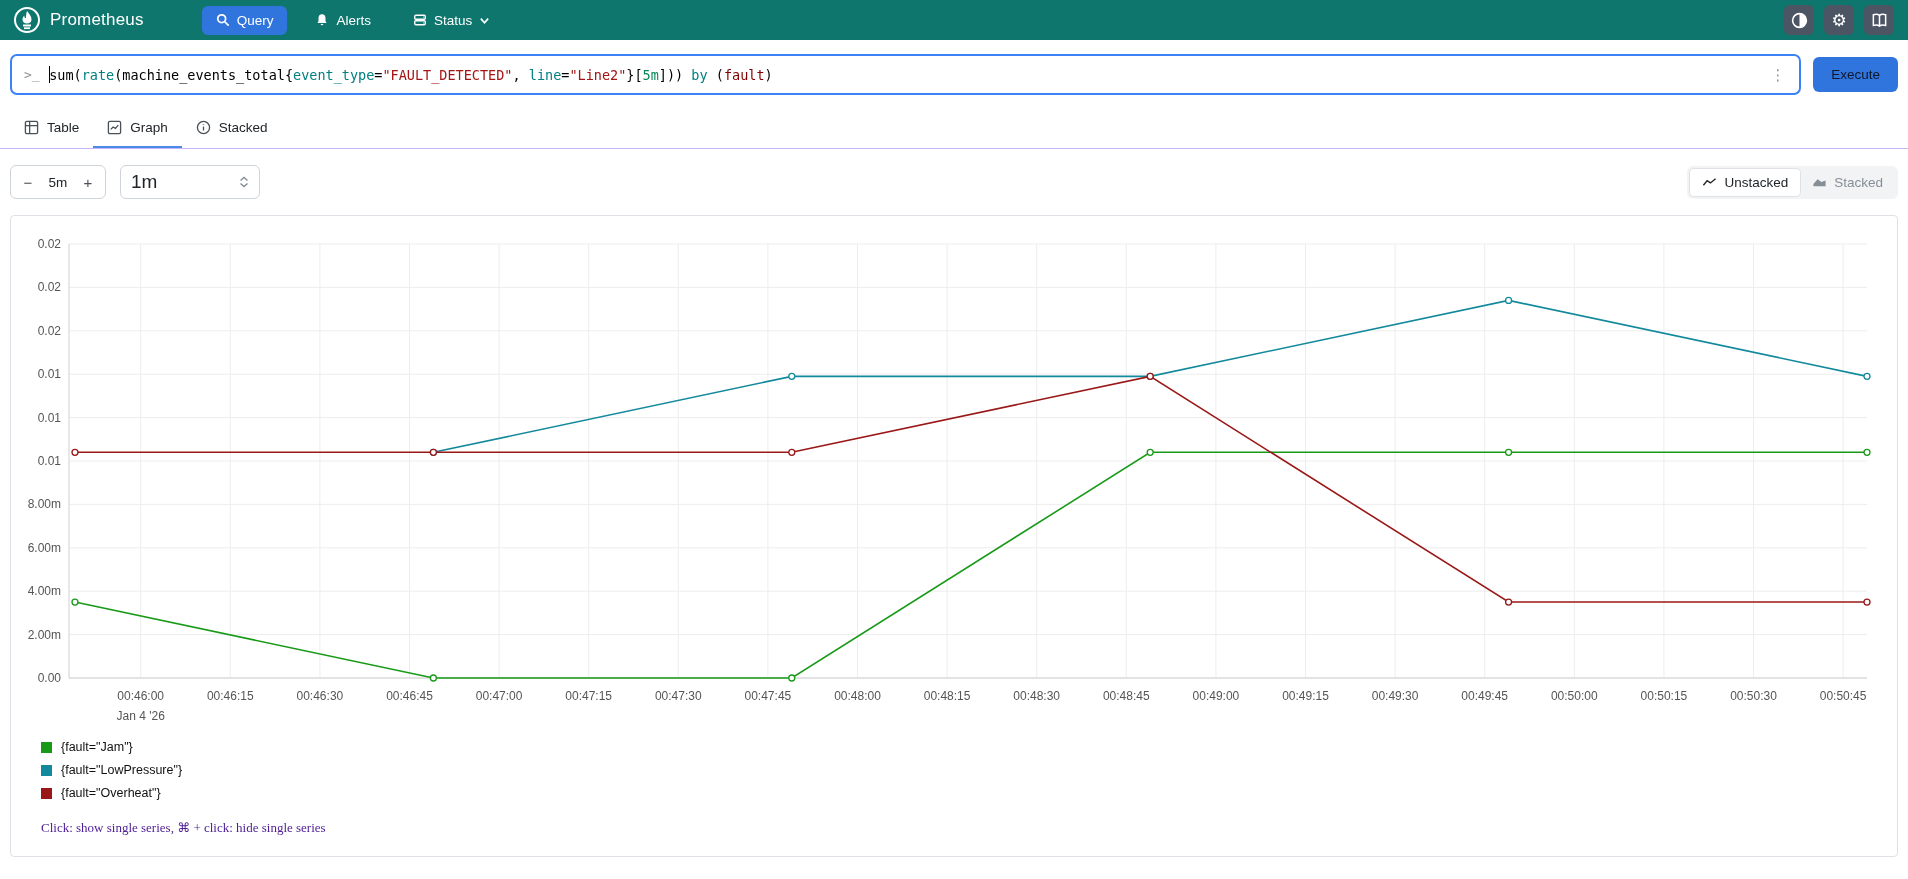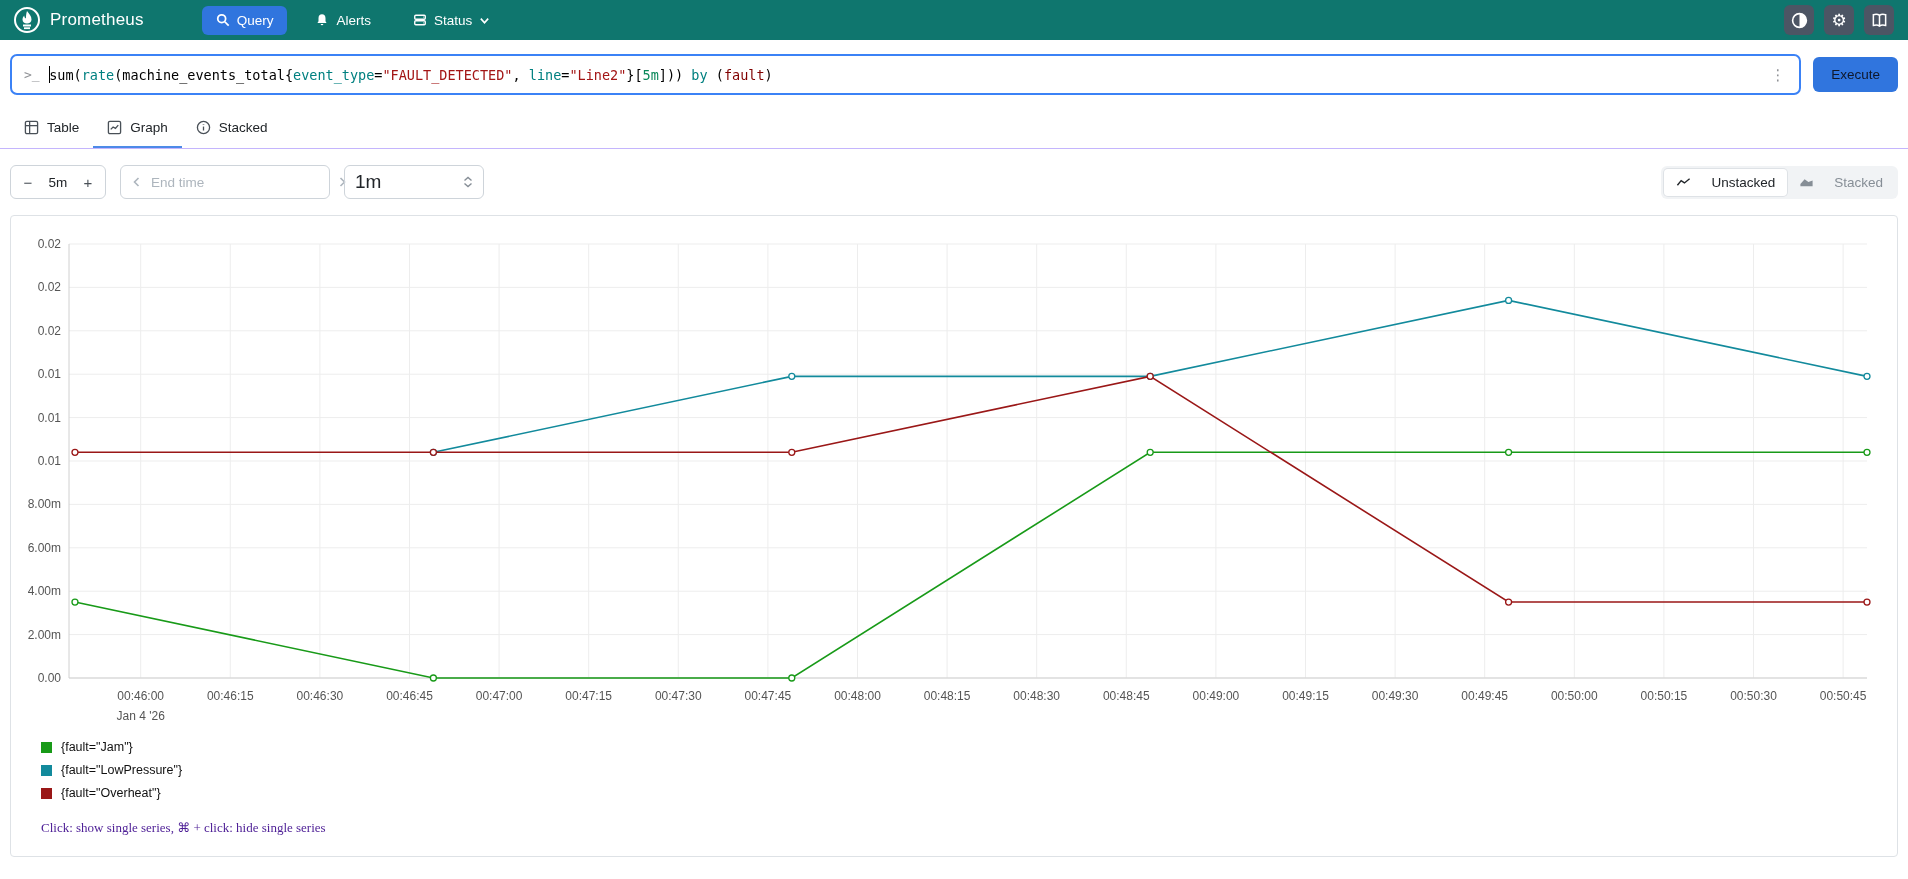--- a/index.html
+++ b/index.html
@@ -44,21 +44,21 @@
   .endtime-box { display: flex; align-items: center; border: 1px solid #ced4da; border-radius: 6px; height: 34px;
                  width: 210px; padding: 0 10px; gap: 8px; }
   .endtime-input { border: none; outline: none; flex: 1; font-size: 13.5px; font-family: inherit; color: #212529; }
   .endtime-input::placeholder { color: #adb5bd; }
   .chev { color: #adb5bd; display: flex; cursor: pointer; }
   .res-box { display: flex; align-items: center; border: 1px solid #ced4da; border-radius: 6px; height: 34px;
              width: 140px; padding: 0 10px; }
   .res-input { border: none; outline: none; width: 80px; font-size: 19px; font-family: inherit; color: #212529; }
   .res-stepper { margin-left: auto; display: flex; flex-direction: column; align-items: center; color: #868e96; cursor: pointer; }
   .seg-wrap { margin-left: auto; background: #f1f3f5; border-radius: 6px; padding: 3px; display: flex; }
-  .seg { display: flex; align-items: center; gap: 20px; padding: 6px 12px; font-size: 13.5px; border-radius: 4px;
+  .seg { display: flex; align-items: center; gap: 7px; padding: 6px 12px; font-size: 13.5px; border-radius: 4px;
          color: #868e96; cursor: pointer; }
   .seg.active { background: #fff; color: #212529; box-shadow: 0 0 0 1px #dee2e6; }
 
   
   .graph-card { margin: 0 10px 14px 10px; border: 1px solid #dee2e6; border-radius: 4px; background: #fff;
                 padding: 14px 0 16px 0; }
   .legend { padding: 6px 0 0 30px; display: flex; flex-direction: column; gap: 9px; }
   .legend-item { display: flex; align-items: center; gap: 9px; font-size: 12.5px; cursor: pointer; color: #111; }
   .legend-swatch { width: 11px; height: 11px; display: inline-block; }
   .legend-note { padding: 20px 0 4px 30px; color: #4c1d95; font-size: 13px; font-family: Liberation Serif, serif; }
@@ -175,33 +175,20 @@
     </span>
     <span>Stacked</span>
   </div>
 </div>
 
 <div class="controls">
   <div class="range-box">
     <button class="range-btn">−</button>
     <input class="range-value" value="5m" style="">
     <button class="range-btn">+</button>
-  </div>
-  <div class="endtime-box">
-    <span class="chev">
-      <svg width="12" height="12" viewBox="0 0 12 12" fill="none" stroke="currentColor" stroke-width="1.6">
-          <polyline points="7.5,2 3.5,6 7.5,10"></polyline>
-        </svg>
-    </span>
-    <input class="endtime-input" placeholder="End time" style="">
-    <span class="chev">
-      <svg width="12" height="12" viewBox="0 0 12 12" fill="none" stroke="currentColor" stroke-width="1.6">
-          <polyline points="4.5,2 8.5,6 4.5,10"></polyline>
-        </svg>
-    </span>
   </div>
   <div class="res-box">
     <input class="res-input" value="1m" style="">
     <span class="res-stepper">
       <svg width="10" height="6" viewBox="0 0 10 6" fill="none" stroke="currentColor" stroke-width="1.4">
           <polyline points="1.5,4.5 5,1.5 8.5,4.5"></polyline>
         </svg>
       <svg width="10" height="6" viewBox="0 0 10 6" fill="none" stroke="currentColor" stroke-width="1.4">
           <polyline points="1.5,1.5 5,4.5 8.5,1.5"></polyline>
         </svg>

